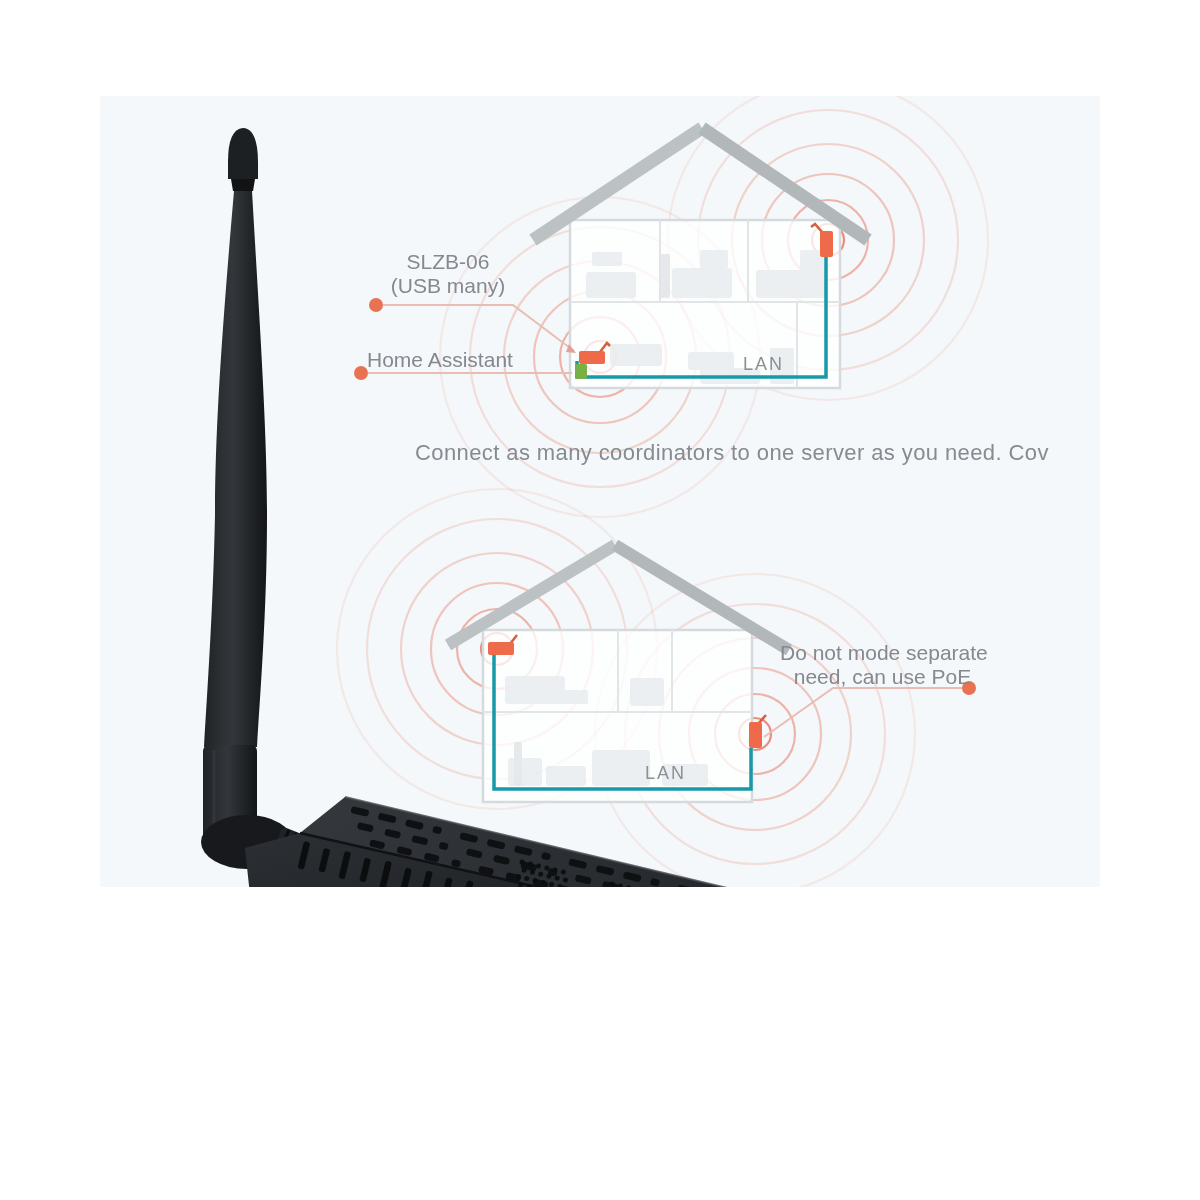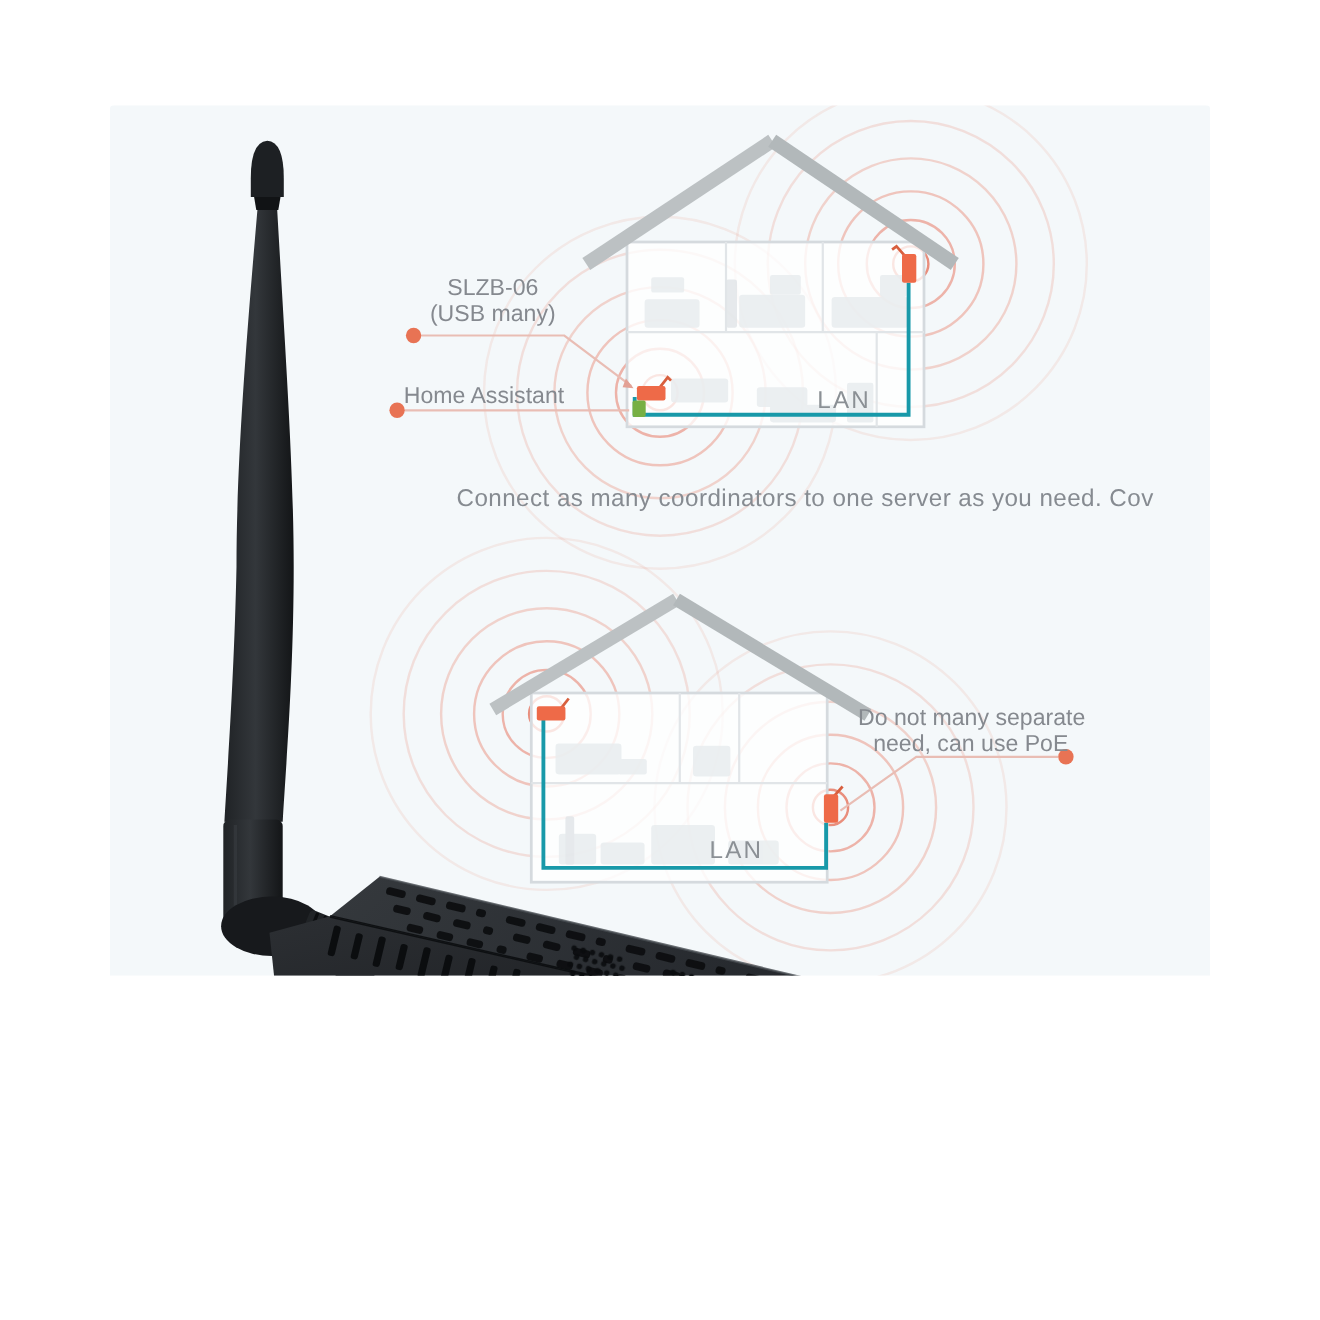--- a/index.html
+++ b/index.html
@@ -4,21 +4,21 @@
 <style>
   html,body{margin:0;padding:0;background:#ffffff;}
   #stage{position:relative;width:1200px;height:887px;background:#ffffff;overflow:hidden;
          font-family:"Liberation Sans", sans-serif;}
   #panel{position:absolute;left:100px;top:96px;width:1000px;height:1004px;
          background:#f4f8fa;border-radius:3px;}
   #art{position:absolute;left:0;top:0;width:1200px;height:1200px;}
   .lbl{position:absolute;color:#85898f;font-size:21px;line-height:24px;white-space:nowrap;
        z-index:5;}
   .lbl.center{text-align:center;}
-  .lbl.lan{color:#8b9095;letter-spacing:2px;font-size:22px;}
+  .lbl.lan{color:#8b9095;letter-spacing:2px;font-size:18px;}
   .lbl.caption{font-size:22px;letter-spacing:0.4px;color:#868b91;text-align:center;}
 </style>
 </head>
 <body>
 
 <div id="stage">
   <div id="panel"></div>
 
   <svg id="art" viewBox="0 0 1200 1200">
     <defs>
@@ -385,17 +385,17 @@
   </svg>
 
   <div class="lbl center" style="left:378px;top:250px;width:140px">
     <div>SLZB-06</div>
     <div>(USB many)</div>
   </div>
   <div class="lbl" style="left:367px;top:348px">Home Assistant</div>
   <div class="lbl lan" style="left:743px;top:352px">LAN</div>
   <div class="lbl caption" style="left:415px;top:441px">Connect as many coordinators to one server as you need. Cov</div>
   <div class="lbl center" style="left:780px;top:641px;width:205px">
-    <div>Do not many separate</div>
+    <div>Do not mode separate</div>
     <div>need, can use PoE</div>
   </div>
   <div class="lbl lan" style="left:645px;top:761px">LAN</div>
 </div>
 
 </body></html>

